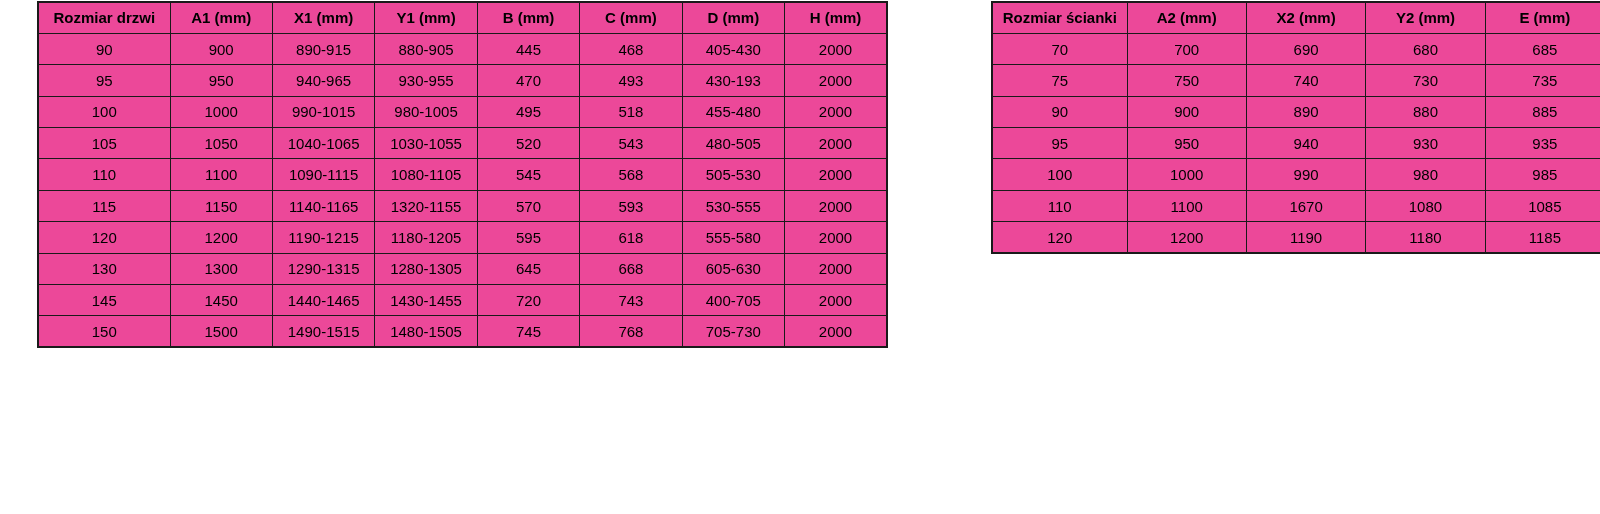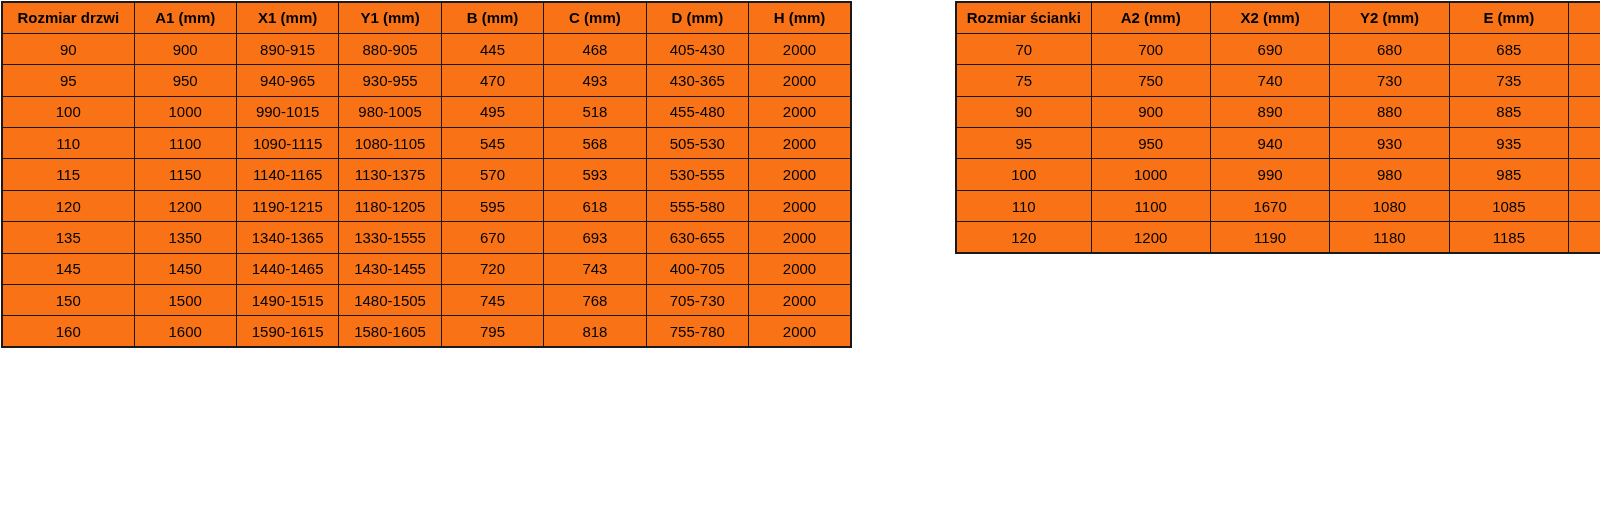--- a/index.html
+++ b/index.html
@@ -12,21 +12,22 @@
     height: 514px;
     position: relative;
     overflow: hidden;
     font-family: "Liberation Sans", sans-serif;
     color: #000000;
   }
   .size-table {
     position: absolute;
     border-collapse: collapse;
     table-layout: fixed;
-    background: #f97316;
+    background: #ec4899;
+    margin-left: 36px;
   }
   .size-table th,
   .size-table td {
     border: 1px solid #1a1a1a;
     text-align: center;
     vertical-align: middle;
     padding: 0 2px;
     font-size: 15px;
     overflow: hidden;
     white-space: nowrap;
@@ -88,71 +89,81 @@
         <td>405-430</td>
         <td>2000</td>
       </tr>
       <tr>
         <td>95</td>
         <td>950</td>
         <td>940-965</td>
         <td>930-955</td>
         <td>470</td>
         <td>493</td>
-        <td>430-365</td>
+        <td>430-193</td>
         <td>2000</td>
       </tr>
       <tr>
         <td>100</td>
         <td>1000</td>
         <td>990-1015</td>
         <td>980-1005</td>
         <td>495</td>
         <td>518</td>
         <td>455-480</td>
         <td>2000</td>
       </tr>
       <tr>
+        <td>105</td>
+        <td>1050</td>
+        <td>1040-1065</td>
+        <td>1030-1055</td>
+        <td>520</td>
+        <td>543</td>
+        <td>480-505</td>
+        <td>2000</td>
+      </tr>
+      <tr>
         <td>110</td>
         <td>1100</td>
         <td>1090-1115</td>
         <td>1080-1105</td>
         <td>545</td>
         <td>568</td>
         <td>505-530</td>
         <td>2000</td>
       </tr>
       <tr>
         <td>115</td>
         <td>1150</td>
         <td>1140-1165</td>
-        <td>1130-1375</td>
+        <td>1320-1155</td>
         <td>570</td>
         <td>593</td>
         <td>530-555</td>
         <td>2000</td>
       </tr>
       <tr>
         <td>120</td>
         <td>1200</td>
         <td>1190-1215</td>
         <td>1180-1205</td>
         <td>595</td>
         <td>618</td>
         <td>555-580</td>
         <td>2000</td>
       </tr>
       <tr>
-        <td>135</td>
-        <td>1350</td>
-        <td>1340-1365</td>
-        <td>1330-1555</td>
-        <td>670</td>
-        <td>693</td>
-        <td>630-655</td>
+        <td>130</td>
+        <td>1300</td>
+        <td>1290-1315</td>
+        <td>1280-1305</td>
+        <td>645</td>
+        <td>668</td>
+        <td>605-630</td>
         <td>2000</td>
       </tr>
       <tr>
         <td>145</td>
         <td>1450</td>
         <td>1440-1465</td>
         <td>1430-1455</td>
         <td>720</td>
         <td>743</td>
         <td>400-705</td>
@@ -161,30 +172,20 @@
       <tr>
         <td>150</td>
         <td>1500</td>
         <td>1490-1515</td>
         <td>1480-1505</td>
         <td>745</td>
         <td>768</td>
         <td>705-730</td>
         <td>2000</td>
       </tr>
-      <tr>
-        <td>160</td>
-        <td>1600</td>
-        <td>1590-1615</td>
-        <td>1580-1605</td>
-        <td>795</td>
-        <td>818</td>
-        <td>755-780</td>
-        <td>2000</td>
-      </tr>
     </tbody>
   </table>
 
 <table id="wall-table" class="size-table">
     <colgroup>
       <col style="width: 135px;">
       <col>
       <col>
       <col>
       <col>

